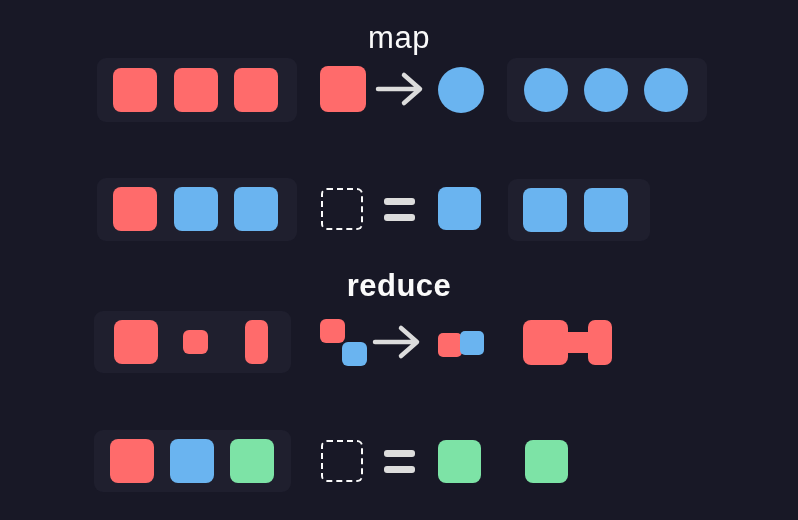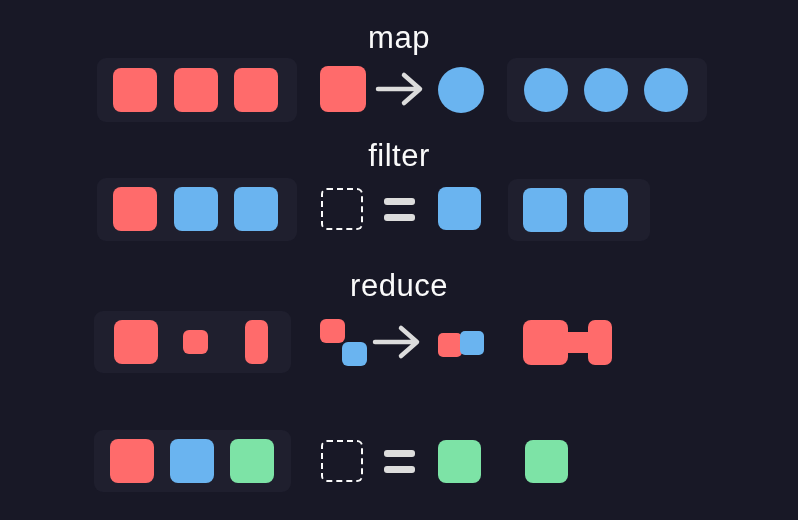--- a/index.html
+++ b/index.html
@@ -50,21 +50,20 @@
   </div>
 
   <div class="shape circle blue" style="left:438px;top:67px;width:46px;height:46px;"></div>
 
   <div class="panel" style="left:507px;top:58px;width:200px;height:64px;">
     <div class="shape circle blue" style="left:17px;top:10px;"></div>
     <div class="shape circle blue" style="left:77px;top:10px;"></div>
     <div class="shape circle blue" style="left:137px;top:10px;"></div>
   </div>
 
-  <div class="row-title" style="top:138px;">filter</div>
 
   <div class="panel" style="left:97px;top:178px;width:200px;height:63px;">
     <div class="shape sq red" style="left:16px;top:9px;"></div>
     <div class="shape sq blue" style="left:77px;top:9px;"></div>
     <div class="shape sq blue" style="left:137px;top:9px;"></div>
   </div>
 
   <div class="shape dashed" style="left:321px;top:188px;"></div>
 
   <div class="shape equals" style="left:384px;top:198px;">
@@ -72,21 +71,21 @@
     <div class="bar"></div>
   </div>
 
   <div class="shape sq blue" style="left:438px;top:187px;width:43px;height:43px;"></div>
 
   <div class="panel" style="left:508px;top:179px;width:142px;height:62px;">
     <div class="shape sq blue" style="left:15px;top:9px;"></div>
     <div class="shape sq blue" style="left:76px;top:9px;"></div>
   </div>
 
-  <div class="row-title" style="top:268px;">reduce</div>
+  <div class="row-title" style="top:268px;font-weight:bold;">reduce</div>
 
   <div class="panel" style="left:94px;top:311px;width:197px;height:62px;">
     <div class="shape red" style="left:20px;top:9px;width:44px;height:44px;border-radius:8px;"></div>
     <div class="shape red" style="left:89px;top:19px;width:25px;height:24px;border-radius:6px;"></div>
     <div class="shape red" style="left:151px;top:9px;width:23px;height:44px;border-radius:7px;"></div>
   </div>
 
   <div class="shape red" style="left:320px;top:319px;width:25px;height:24px;border-radius:6px;"></div>
   <div class="shape blue" style="left:342px;top:342px;width:25px;height:24px;border-radius:6px;"></div>
 

